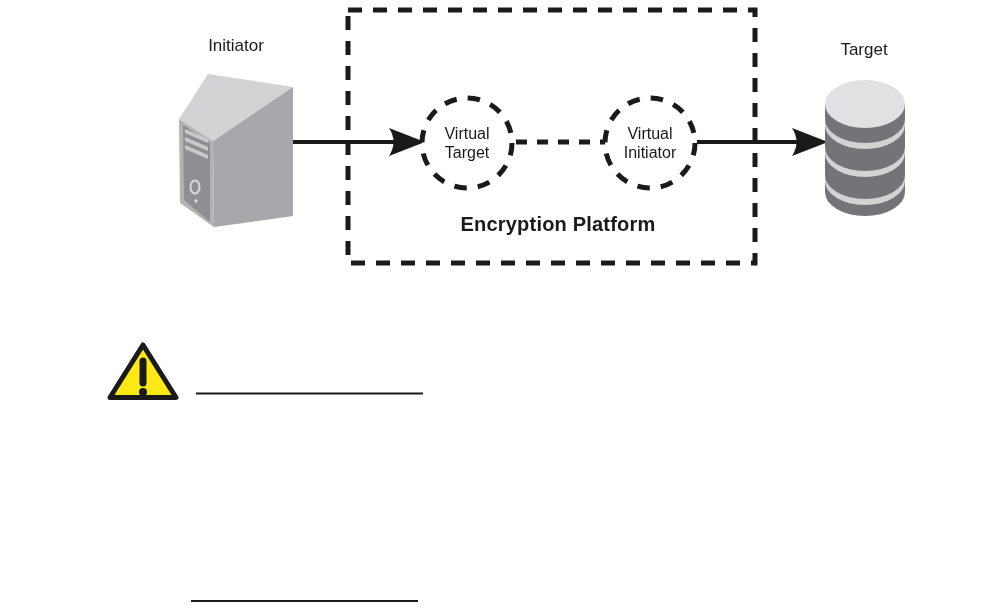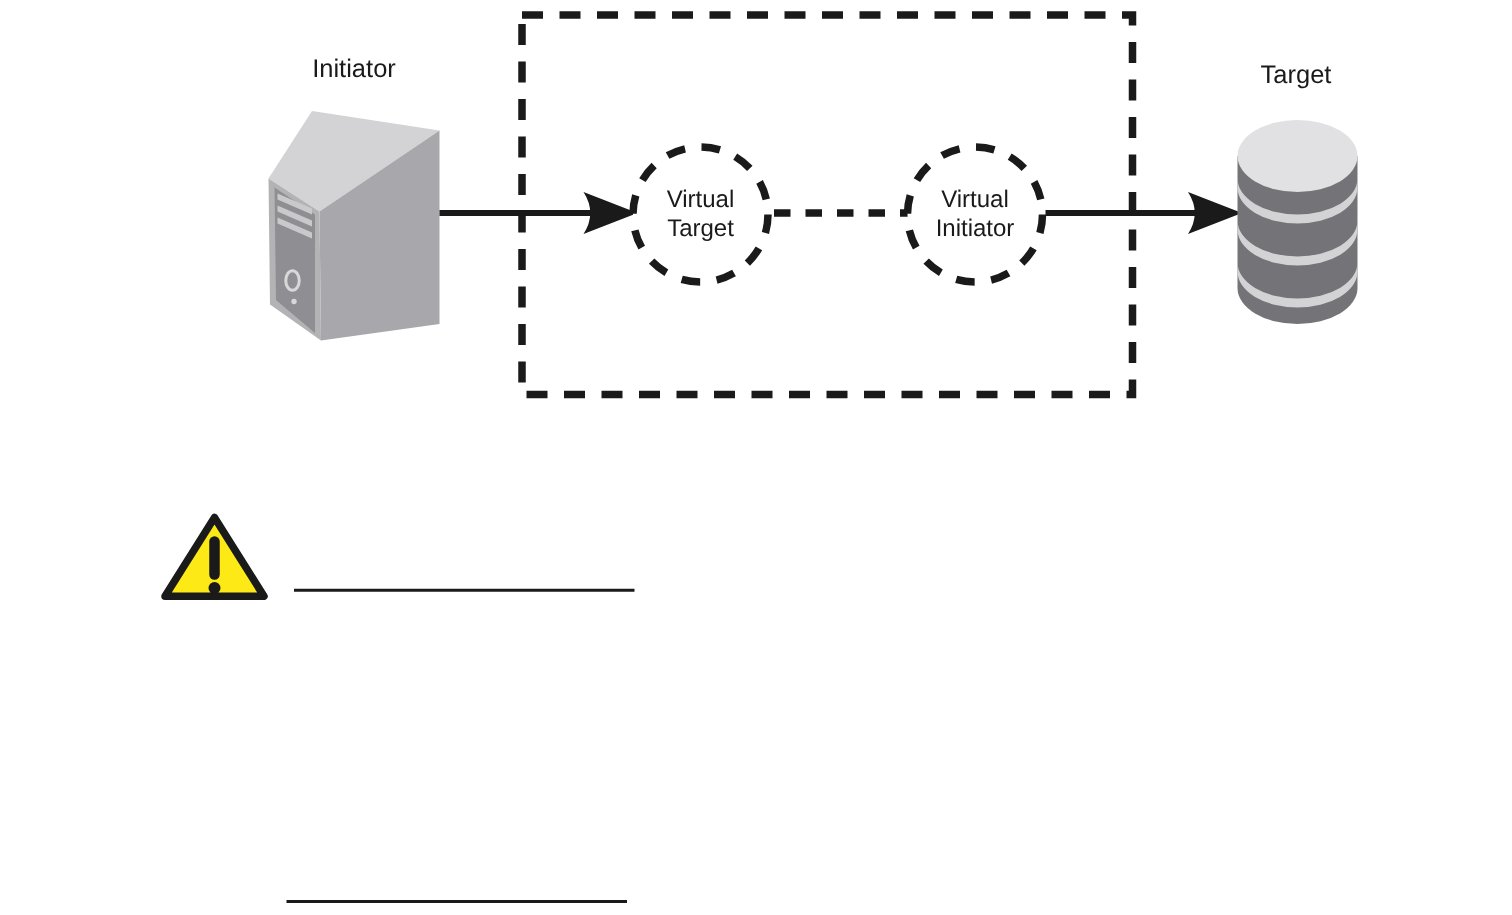--- a/index.html
+++ b/index.html
@@ -81,13 +81,14 @@
   <div class="lbl node-lbl" style="left:176px; top:36px; width:120px;">Initiator</div>
 
   <div class="lbl node-lbl" style="left:804px; top:40px; width:120px;">Target</div>
 
   <div class="lbl circle-lbl" style="left:417px; top:124px; width:100px;">Virtual
 Target</div>
 
   <div class="lbl circle-lbl" style="left:600px; top:124px; width:100px;">Virtual
 Initiator</div>
 
+  <div class="lbl platform-lbl" style="left:428px; top:215px; width:260px;">Encryption Platform</div>
 </div>
 
 </body></html>

